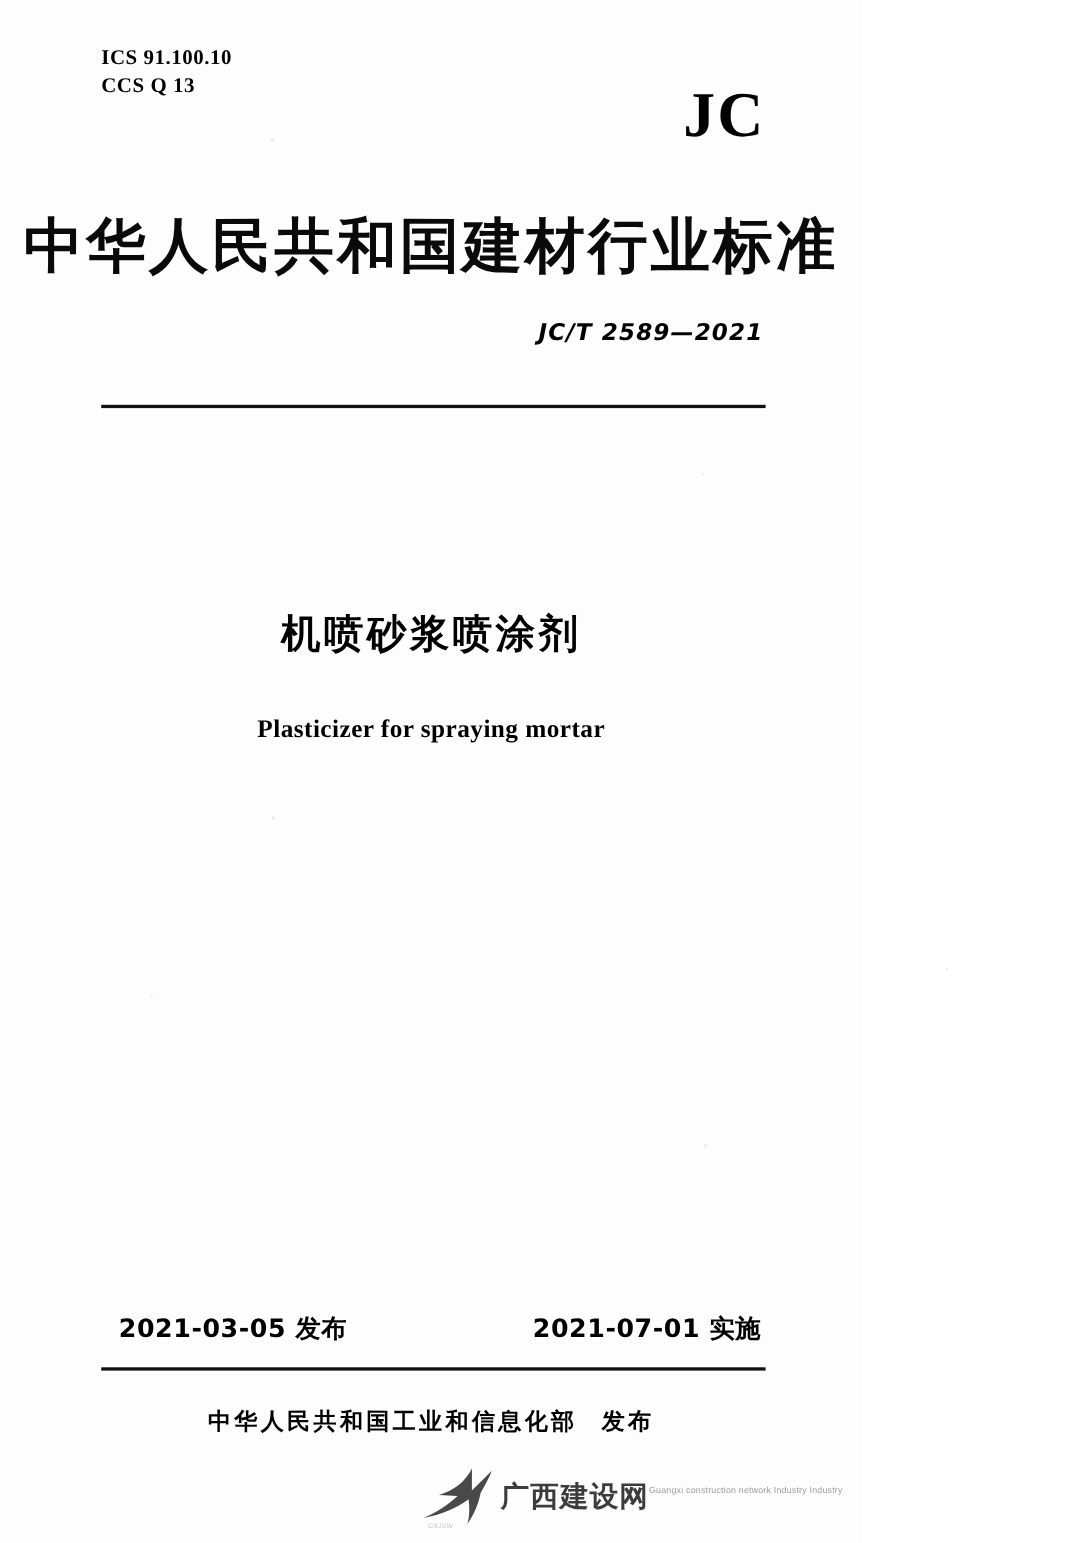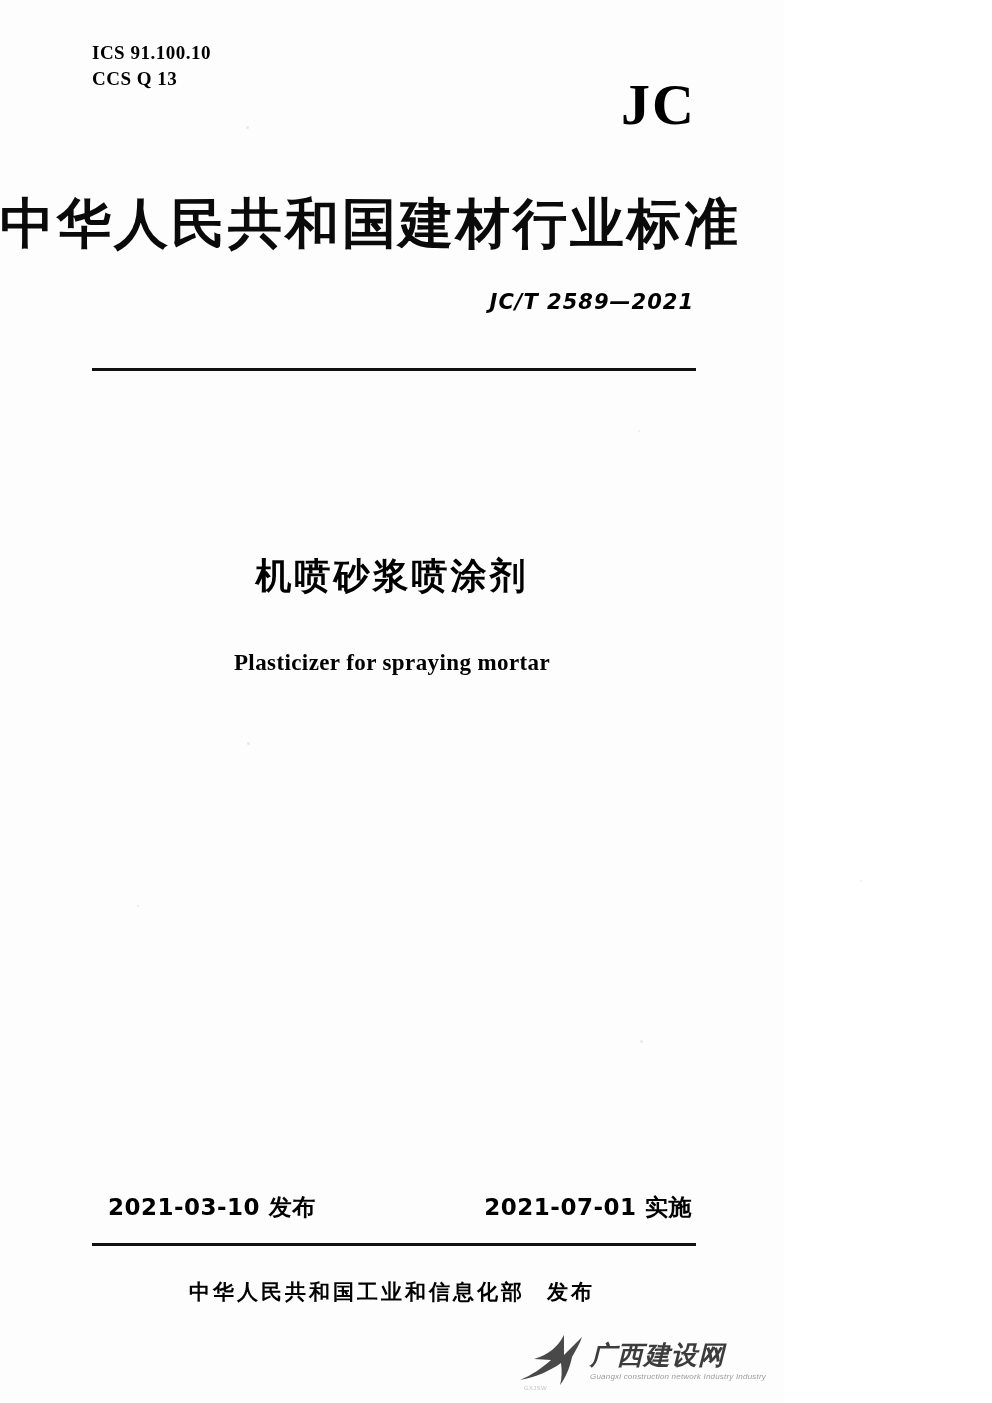--- a/index.html
+++ b/index.html
@@ -52,20 +52,21 @@
     font-size: 58px;
     line-height: 86px;
     letter-spacing: 2px;
   }
 
   .main-title {
     position: absolute;
     left: 0;
     right: 0;
     top: 188px;
+    text-align: center;
     font-family: "DejaVu Sans", sans-serif;
     font-weight: bold;
     font-size: 54px;
     letter-spacing: 3px;
     color: #0a0a0a;
   }
 
   .std-number {
     position: absolute;
     right: 90px;
@@ -161,23 +162,22 @@
     opacity: .85;
   }
   .watermark .wm-star {
     width: 66px;
     height: 56px;
     margin-right: 6px;
     position: relative;
   }
   .watermark .wm-text {
     display: flex;
-    flex-direction: column;
+    flex-direction: row;
     justify-content: center;
-    font-style: italic;
   }
   .watermark .wm-cn {
     font-family: "DejaVu Sans", sans-serif;
     font-weight: bold;
     font-size: 26px;
     color: #1b1b1b;
     letter-spacing: 1px;
     line-height: 28px;
   }
   .watermark .wm-en {
@@ -218,21 +218,21 @@
 
   <div class="main-title">中华人民共和国建材行业标准</div>
 
   <div class="std-number">JC/T 2589—2021</div>
 
   <div class="rule-top"></div>
 
   <div class="doc-title-cn">机喷砂浆喷涂剂</div>
   <div class="doc-title-en">Plasticizer for spraying mortar</div>
 
-  <div class="date-release">2021-03-10 发布</div>
+  <div class="date-release">2021-03-05 发布</div>
   <div class="date-implement">2021-07-01 实施</div>
 
   <div class="rule-bottom"></div>
 
   <div class="issuer">
     <span>中华人民共和国工业和信息化部</span><span class="issuer-verb">发布</span>
   </div>
 
   <div class="watermark">
     <div class="wm-star">

